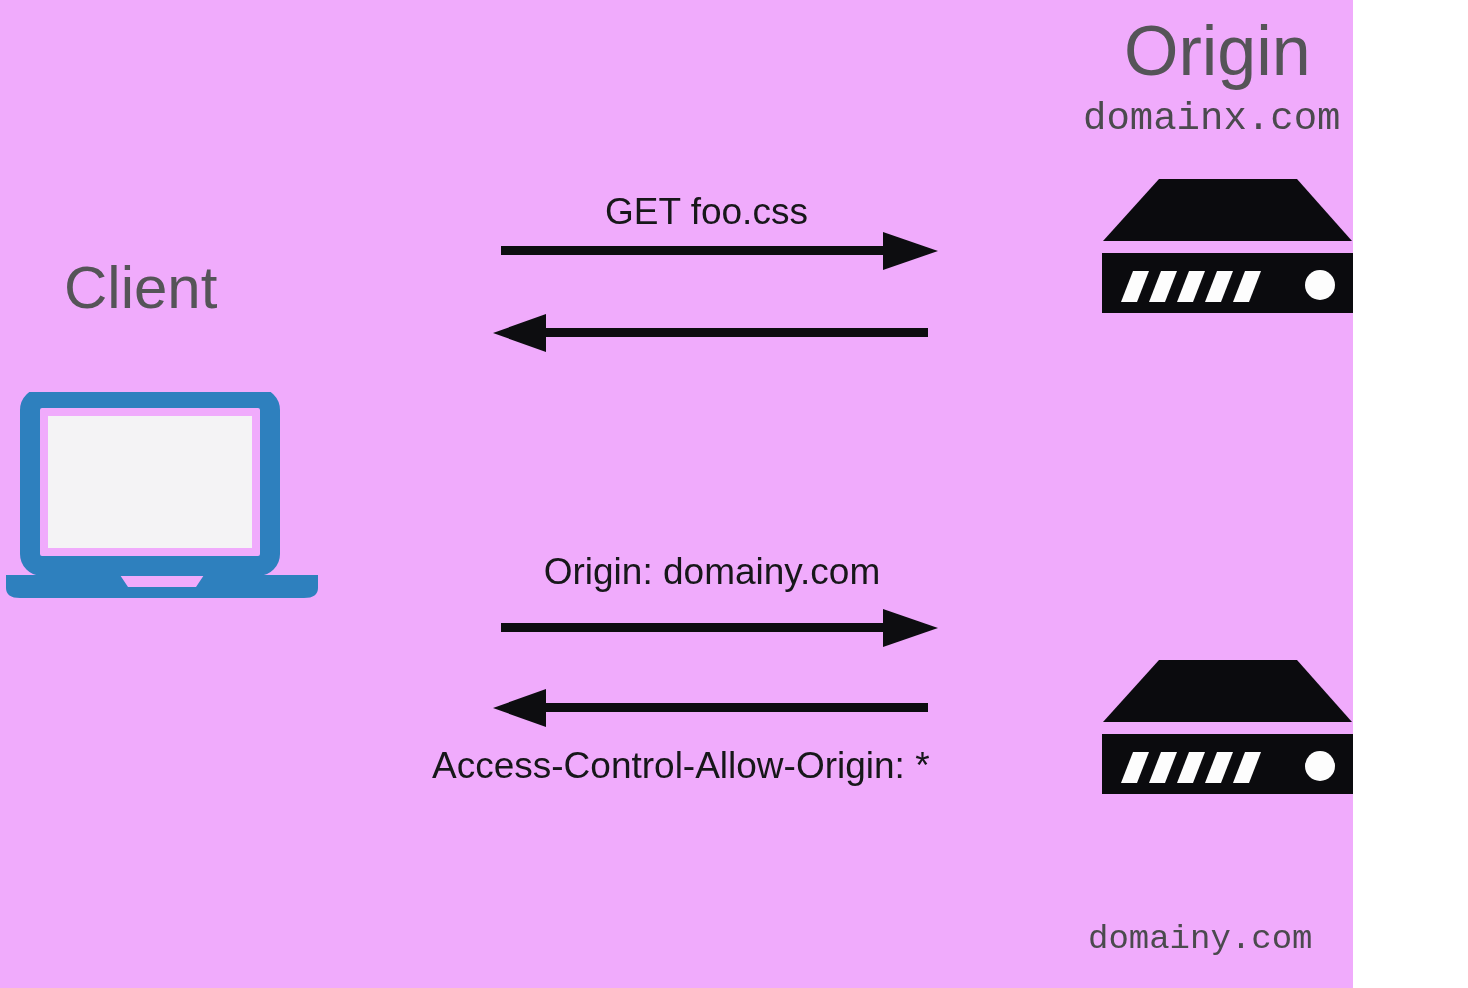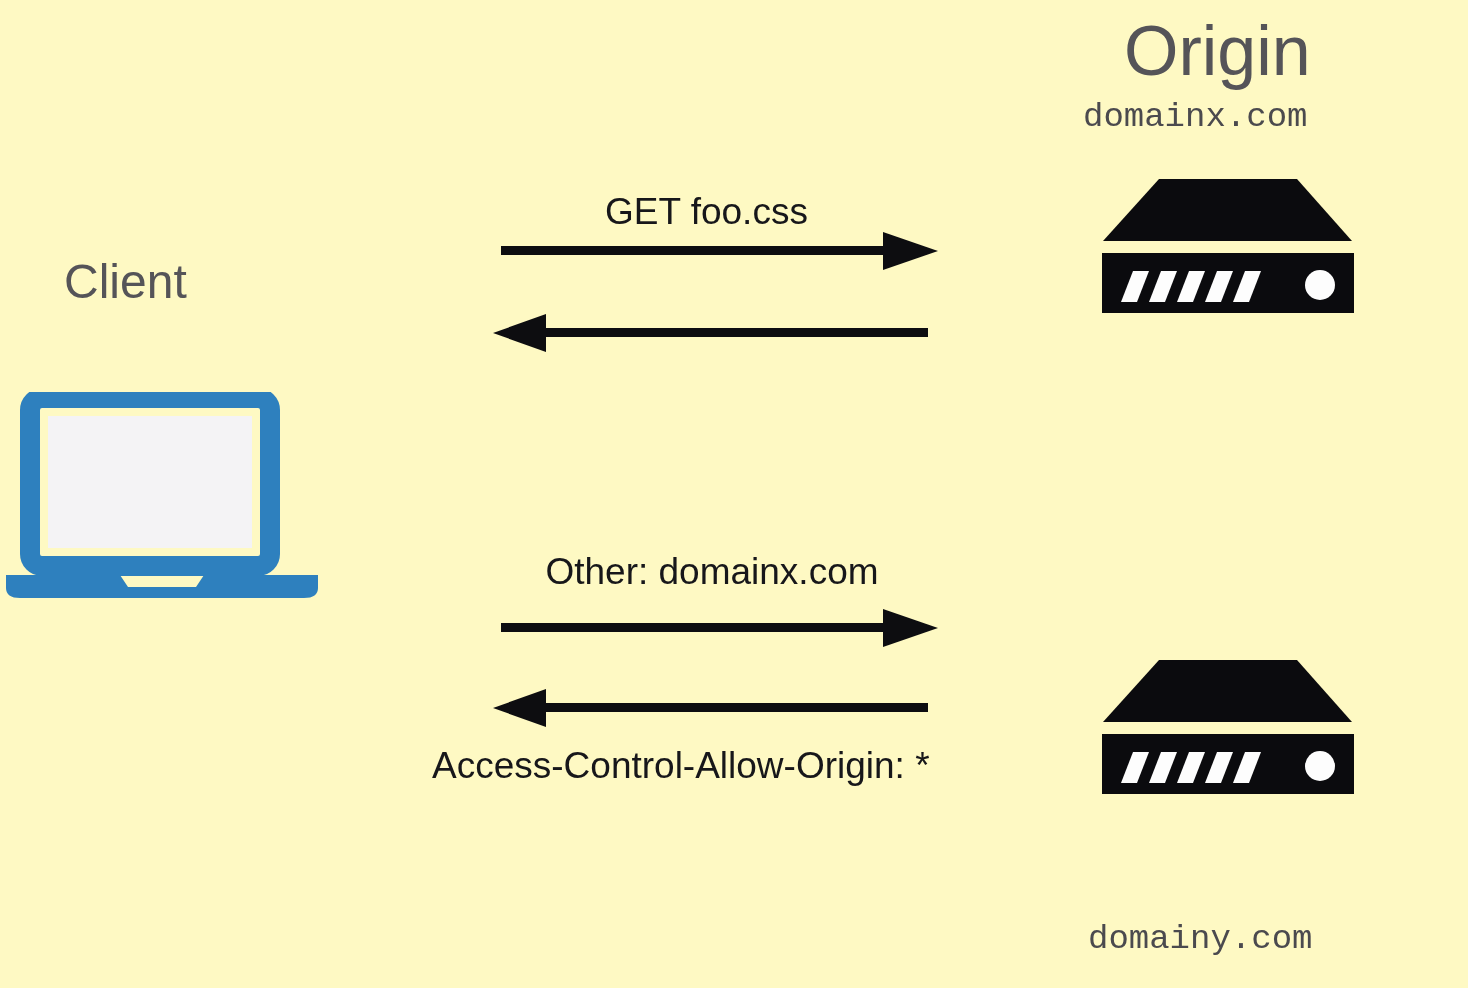--- a/index.html
+++ b/index.html
@@ -2,23 +2,23 @@
 <html><head>
 <meta charset="utf-8">
 <style>
   html, body {
     margin: 0;
     padding: 0;
     background: #ffffff;
   }
   #canvas {
     position: relative;
-    width: 1468px;
+    width: 1353px;
     height: 988px;
-    background: #fef9c3;
+    background: #f0abfc;
     overflow: hidden;
     font-family: "Liberation Sans", sans-serif;
   }
 
   
   .node-title {
     position: absolute;
     color: #555458;
     font-family: "Liberation Sans", sans-serif;
     font-weight: 400;
@@ -37,24 +37,24 @@
     position: absolute;
     color: #17171a;
     font-family: "Liberation Sans", sans-serif;
     font-weight: 400;
     white-space: nowrap;
     line-height: 1.18;
     text-align: center;
   }
 
   #origin-title   { left: 1124px; top: 16px;  font-size: 70px; }
-  #origin-domain  { left: 1083px; top: 100px; font-size: 34px; letter-spacing: 0px; }
+  #origin-domain  { left: 1083px; top: 100px; font-size: 39px; letter-spacing: 0px; }
   #other-title    { left: 993px;  top: 845px; font-size: 61px; }
   #other-domain   { left: 1088px; top: 922px; font-size: 34px; }
-  #client-title   { left: 64px;   top: 258px; font-size: 48px; }
+  #client-title   { left: 64px;   top: 258px; font-size: 60px; }
 
   #label-get-foo  { left: 605px;  top: 190px; font-size: 37px; }
   #label-get-bar  { left: 512px;  top: 506px; font-size: 37px; width: 400px; text-align: center; }
   #label-acao     { left: 432px;  top: 744px; font-size: 37px; text-align: center; }
 
   
   .arrow { position: absolute; }
 
   
   #laptop { position: absolute; left: 2px; top: 392px; width: 320px; height: 212px; }
@@ -109,21 +109,21 @@
   <svg class="arrow" style="left:495px; top:228px;" width="445" height="46" viewBox="0 0 445 46" xmlns="http://www.w3.org/2000/svg">
     <rect x="6" y="18" width="392" height="9" fill="#0d0d10"></rect>
     <polygon points="388,4 443,23 388,42" fill="#0d0d10"></polygon>
   </svg>
 
   <svg class="arrow" style="left:490px; top:310px;" width="445" height="46" viewBox="0 0 445 46" xmlns="http://www.w3.org/2000/svg">
     <rect x="46" y="18" width="392" height="9" fill="#0d0d10"></rect>
     <polygon points="56,4 56,42 3,23" fill="#0d0d10"></polygon>
   </svg>
 
-  <div class="msg-label" id="label-get-bar"><br><span>Other: domainx.com</span></div>
+  <div class="msg-label" id="label-get-bar"><br><span>Origin: domainy.com</span></div>
 
   <svg class="arrow" style="left:495px; top:605px;" width="445" height="46" viewBox="0 0 445 46" xmlns="http://www.w3.org/2000/svg">
     <rect x="6" y="18" width="392" height="9" fill="#0d0d10"></rect>
     <polygon points="388,4 443,23 388,42" fill="#0d0d10"></polygon>
   </svg>
 
   <svg class="arrow" style="left:490px; top:685px;" width="445" height="46" viewBox="0 0 445 46" xmlns="http://www.w3.org/2000/svg">
     <rect x="46" y="18" width="392" height="9" fill="#0d0d10"></rect>
     <polygon points="56,4 56,42 3,23" fill="#0d0d10"></polygon>
   </svg>

